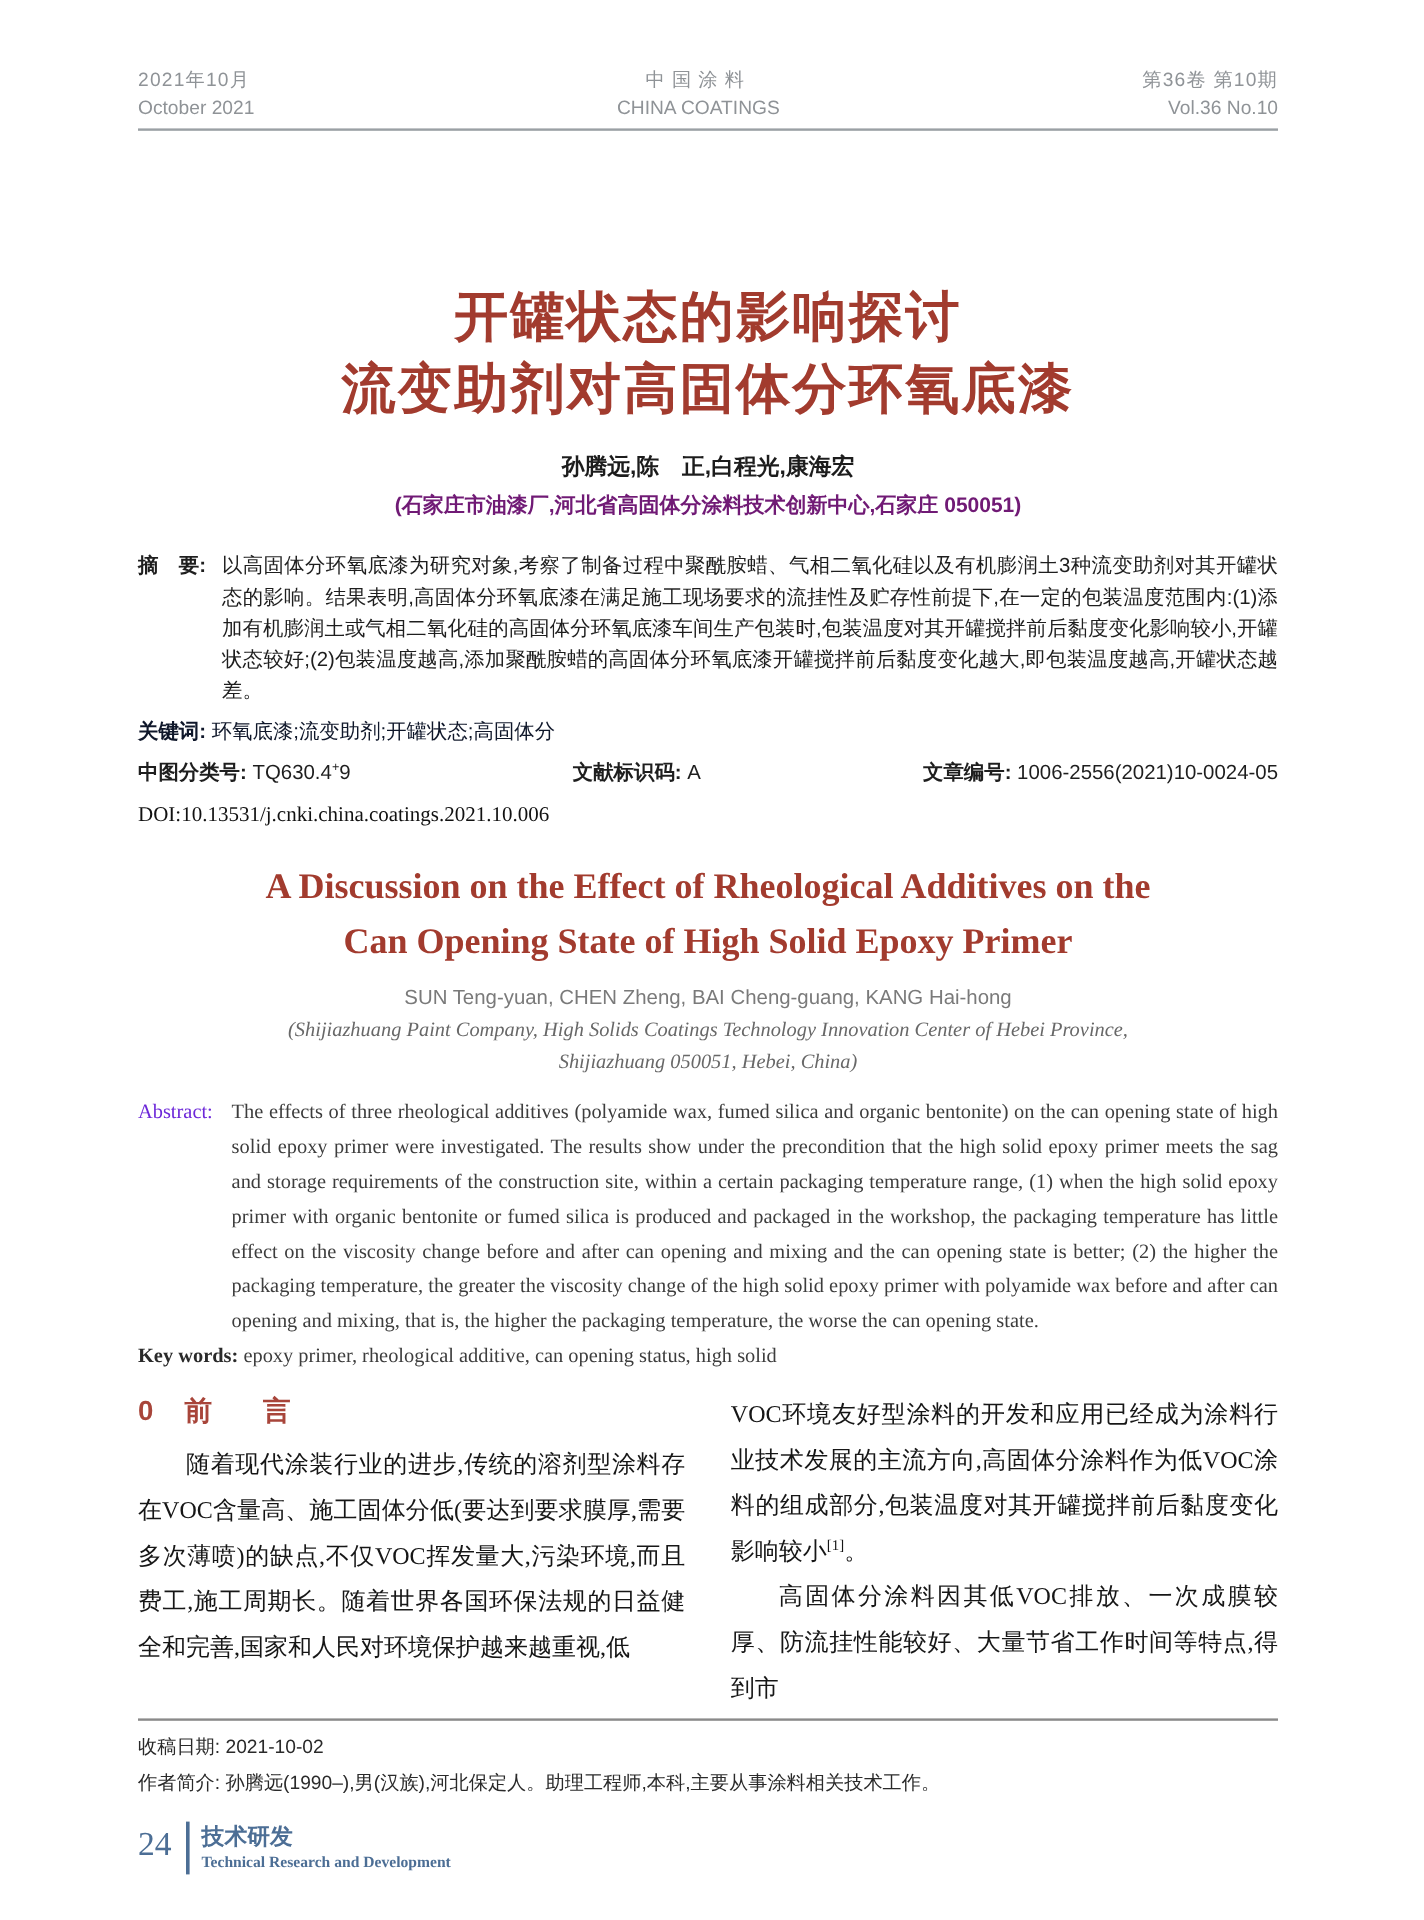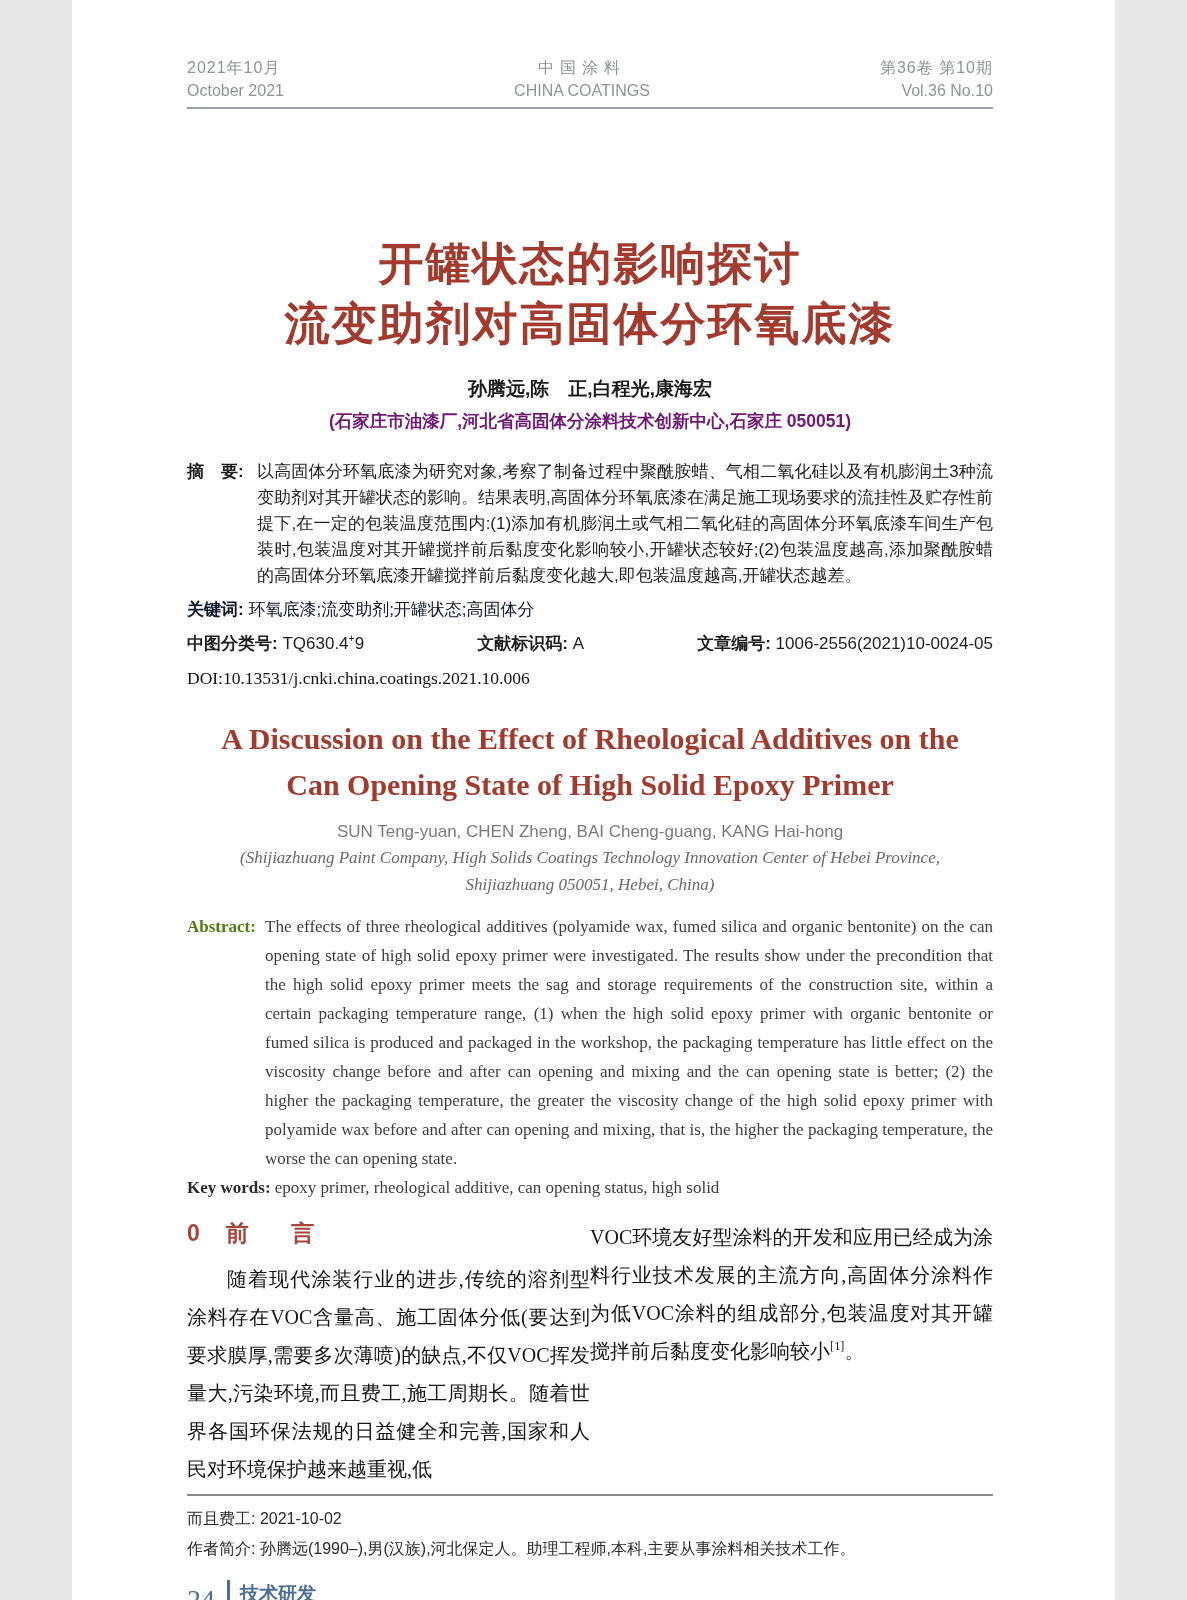--- a/index.html
+++ b/index.html
@@ -1,19 +1,19 @@
 <!DOCTYPE html>
 <html><head>
 <meta charset="utf-8">
 <style>
   * { margin: 0; padding: 0; box-sizing: border-box; }
   html, body { background: #e8e8e8; }
   .page {
     position: relative;
-    width: 1043px; height: 1600px;
+    width: 1187px; height: 1600px;
     margin: 0 auto;
     background: #ffffff;
     padding: 56px 122px 0 115px;
     overflow: hidden;
     font-family: "Liberation Serif", serif;
     color: #222;
   }
   
   .jheader {
     display: flex; justify-content: space-between; align-items: flex-start;
@@ -92,21 +92,21 @@
   .affil-en {
     text-align: center; font-style: italic;
     font-family: "Liberation Serif", serif;
     font-size: 17px; line-height: 27px; color: #686868;
   }
   .abs-en {
     margin-top: 14px; display: flex;
     font-family: "Liberation Serif", serif;
     font-size: 17px; line-height: 29px; color: #3d3d3d;
   }
-  .abs-en .lbl { flex: 0 0 78px; font-weight: bold; color: #4d7c0f; }
+  .abs-en .lbl { flex: 0 0 78px; font-weight: normal; color: #6d28d9; }
   .abs-en .txt { flex: 1; text-align: justify; }
   .kw-en {
     font-family: "Liberation Serif", serif;
     font-size: 17px; line-height: 29px; color: #3d3d3d;
   }
   .kw-en .lbl { font-weight: bold; color: #2a2a2a; }
   
   .intro {
     margin-top: 16px;
     display: flex; justify-content: space-between;
@@ -235,26 +235,27 @@
 
   <div class="intro">
     <div class="col">
       <div class="sec-head">
         <span class="num">0</span><span class="ttl">前 言</span>
       </div>
       <p class="body-cn indent">随着现代涂装行业的进步,传统的溶剂型涂料存在VOC含量高、施工固体分低(要达到要求膜厚,需要多次薄喷)的缺点,不仅VOC挥发量大,污染环境,而且费工,施工周期长。随着世界各国环保法规的日益健全和完善,国家和人民对环境保护越来越重视,低</p>
     </div>
     <div class="col">
       <p class="body-cn"><span>VOC环境友好型涂料的开发和应用已经成为涂料行业技术发展的主流方向,高固体分涂料作为低VOC涂料的组成部分,包装温度对其开罐搅拌前后黏度变化影响较小</span><sup>[1]</sup><span>。</span></p>
+      <p class="body-cn indent">高固体分涂料因其低VOC排放、一次成膜较厚、防流挂性能较好、大量节省工作时间等特点,得到市</p>
     </div>
   </div>
 
   <div class="footnote">
     <div>
-      <span>而且费工:</span>
+      <span>收稿日期:</span>
       <span>2021-10-02</span>
     </div>
     <div>
       <span>作者简介:</span>
       <span>孙腾远(1990–),男(汉族),河北保定人。助理工程师,本科,主要从事涂料相关技术工作。</span>
     </div>
   </div>
 
   <div class="pfooter">
     <div class="pageno">24</div>

